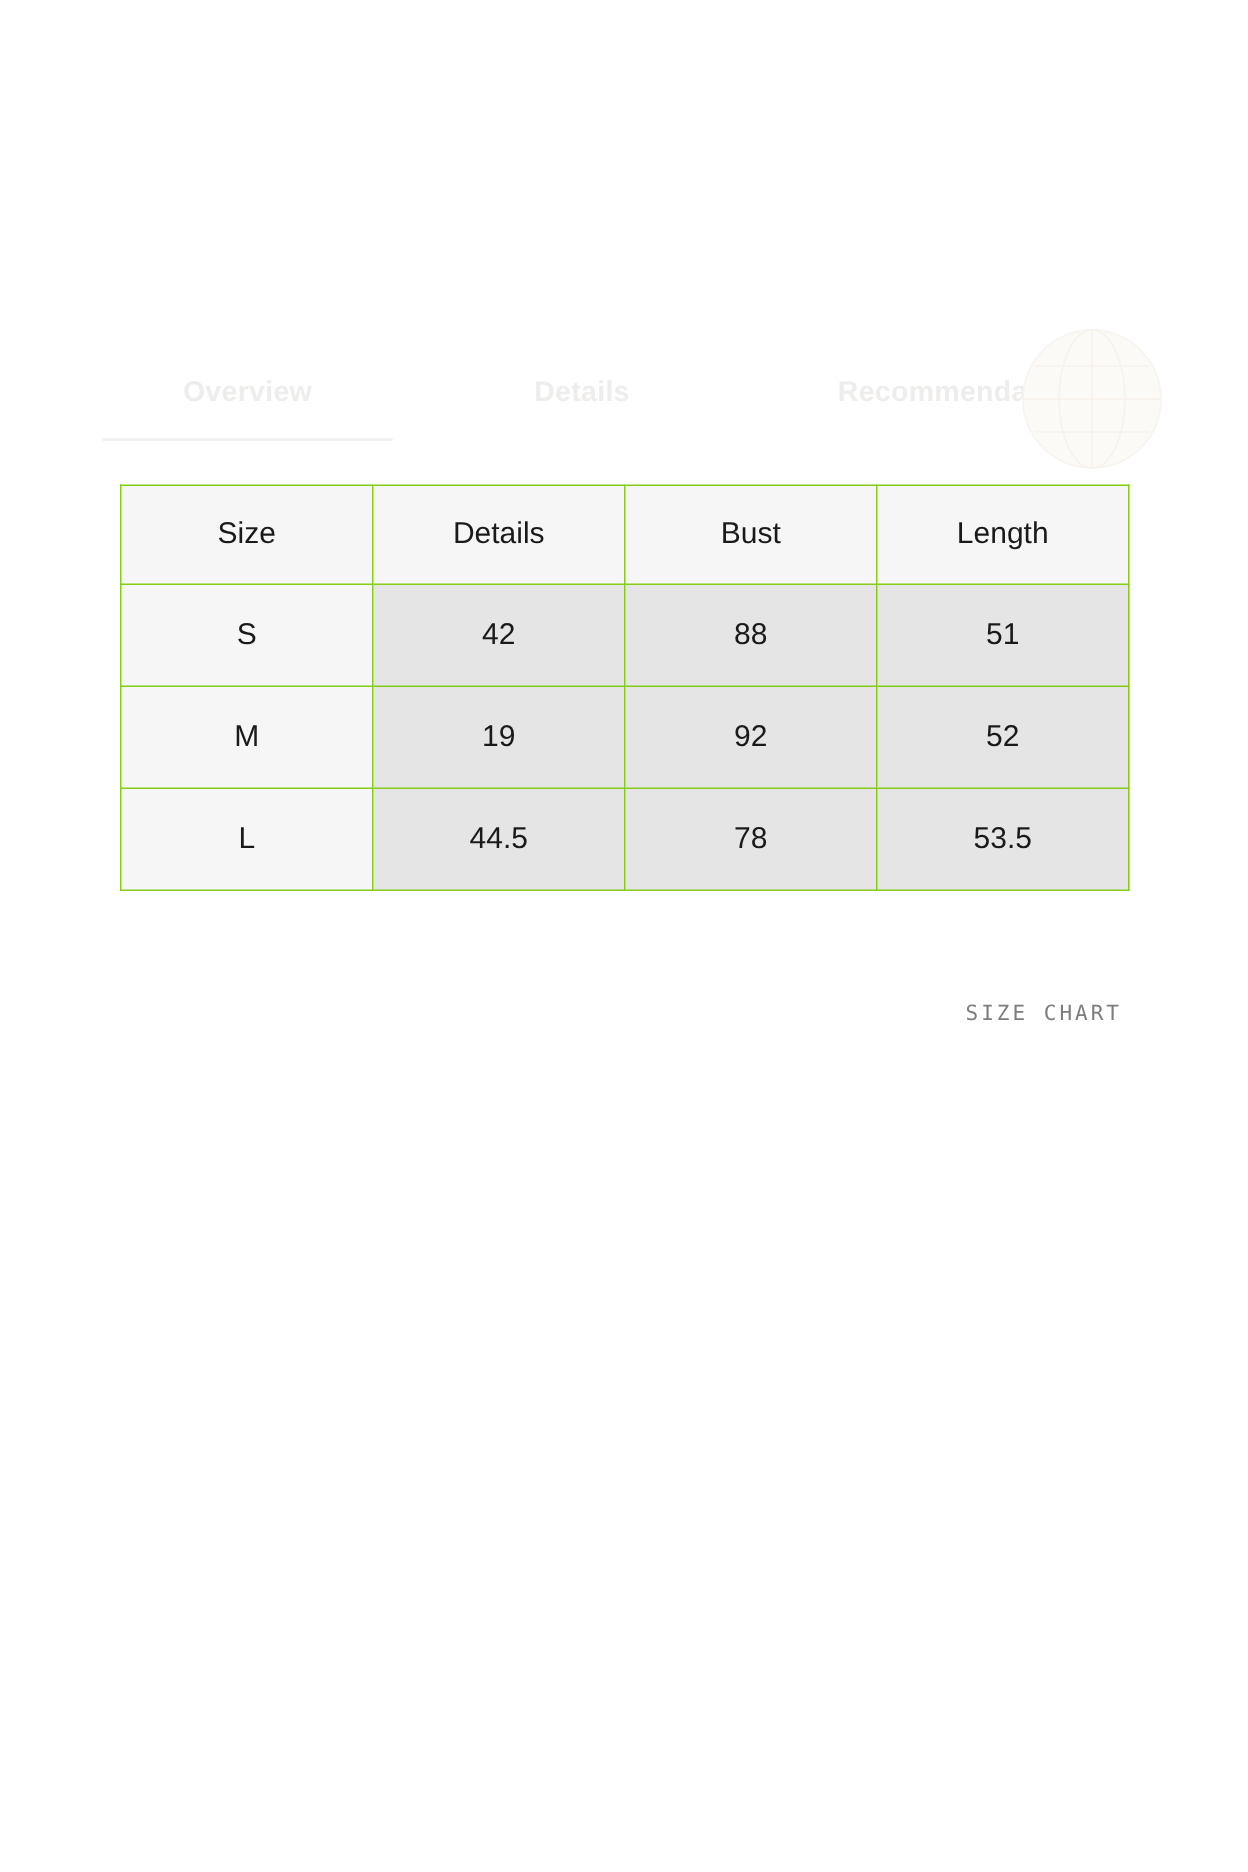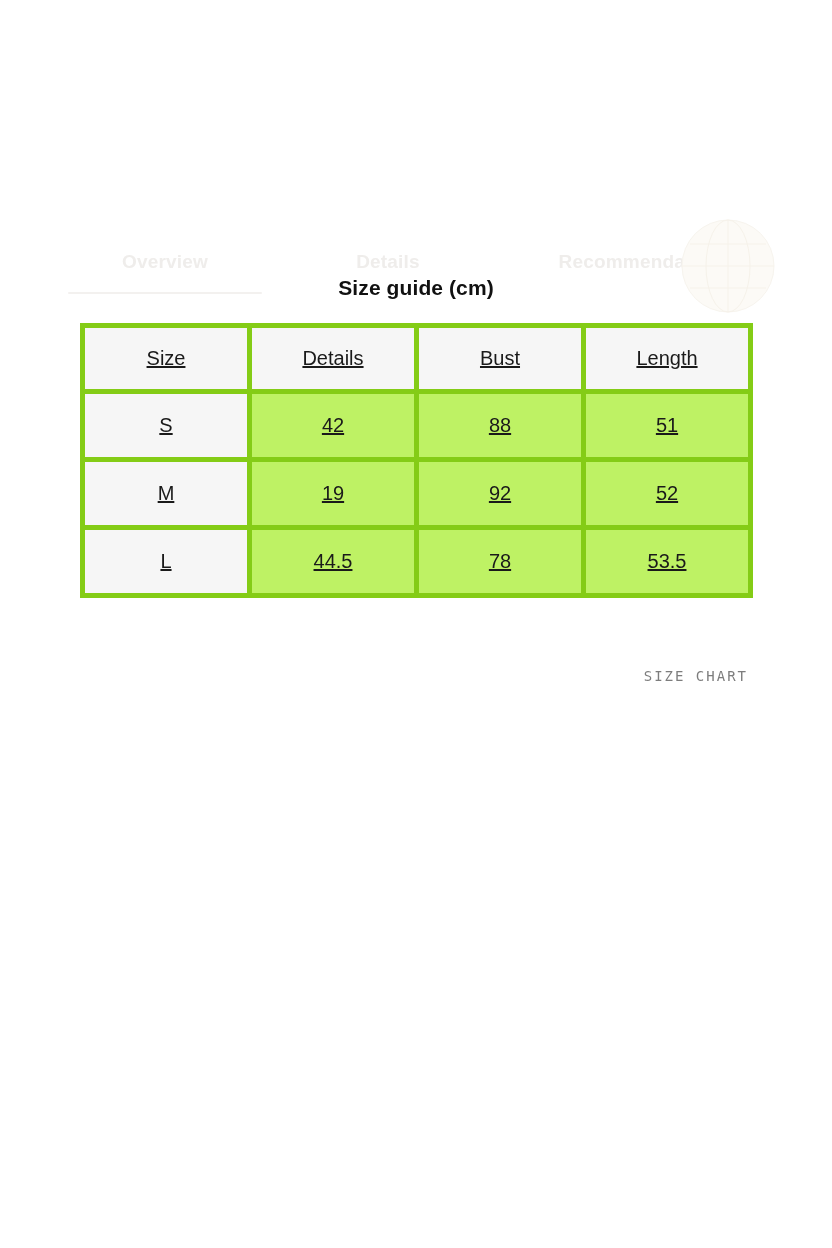--- a/index.html
+++ b/index.html
@@ -68,29 +68,28 @@
     position: absolute;
     left: 80px;
     top: 323px;
     width: 673px;
     border-collapse: collapse;
     table-layout: fixed;
     font-size: 20px;
     color: #1a1a1a;
   }
   .size-table th, .size-table td {
-    border: 5px solid #84cc16;
+    border: 1px solid #84cc16;
     text-align: center;
     vertical-align: middle;
     font-weight: 400;
     padding: 0;
-    text-decoration: underline;
   }
   .size-table thead th { height: 66px; background: #f6f6f6; }
-  .size-table tbody td { height: 68px; background: #bef264; }
+  .size-table tbody td { height: 68px; background: #e5e5e5; }
   .size-table tbody td.row-head { background: #f6f6f6; }
 
   
   .size-chart-label {
     position: absolute;
     top: 668px;
     right: 84px;
     font-family: "DejaVu Sans Mono", monospace;
     font-size: 14px;
     letter-spacing: 2px;
@@ -112,21 +111,20 @@
   </div>
 
   <div class="faint-circle">
     <svg width="96" height="96" viewBox="0 0 96 96">
       <circle cx="48" cy="48" r="46" fill="#fcfaf6" stroke="#f7f4ee" stroke-width="1"></circle>
       <path d="M2 48 H94 M48 2 V94 M10 26 H86 M10 70 H86" stroke="#f6f2ea" stroke-width="1" fill="none"></path>
       <ellipse cx="48" cy="48" rx="22" ry="46" fill="none" stroke="#f6f2ea" stroke-width="1"></ellipse>
     </svg>
   </div>
 
-  <div class="guide-title">Size guide (cm)</div>
 
   <table class="size-table">
     <thead>
       <tr>
         <th>Size</th>
         <th>Details</th>
         <th>Bust</th>
         <th>Length</th>
       </tr>
     </thead>

